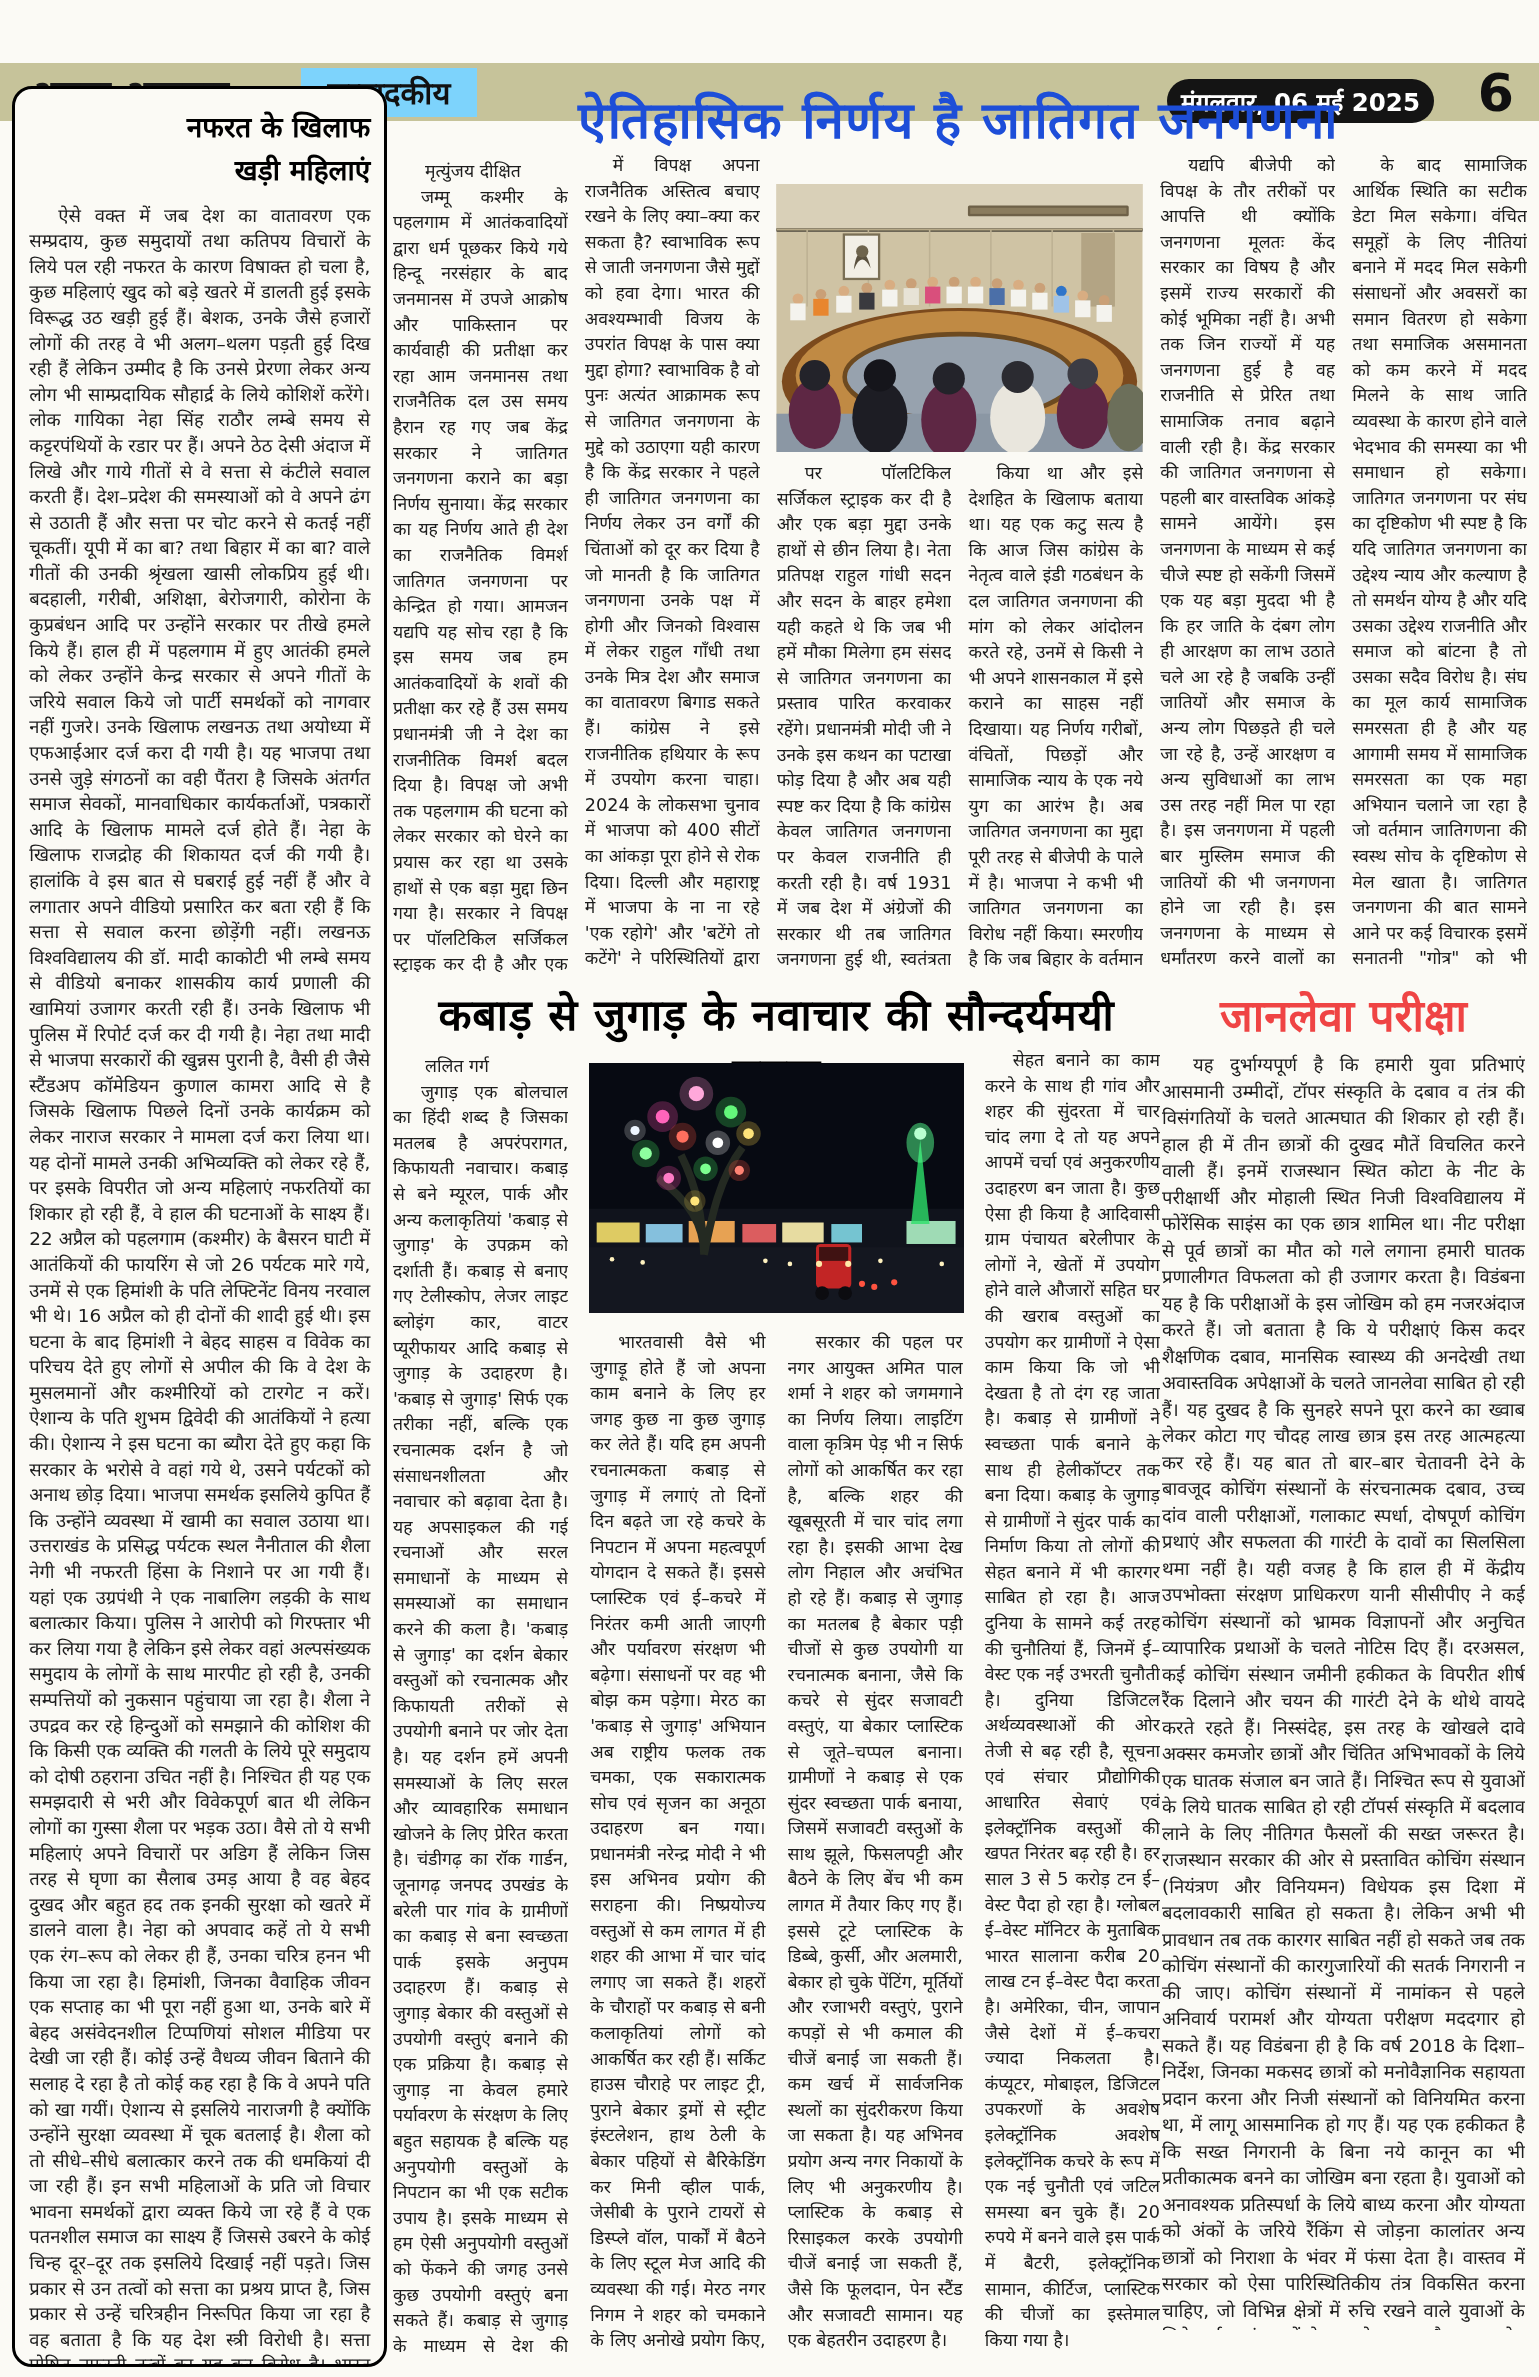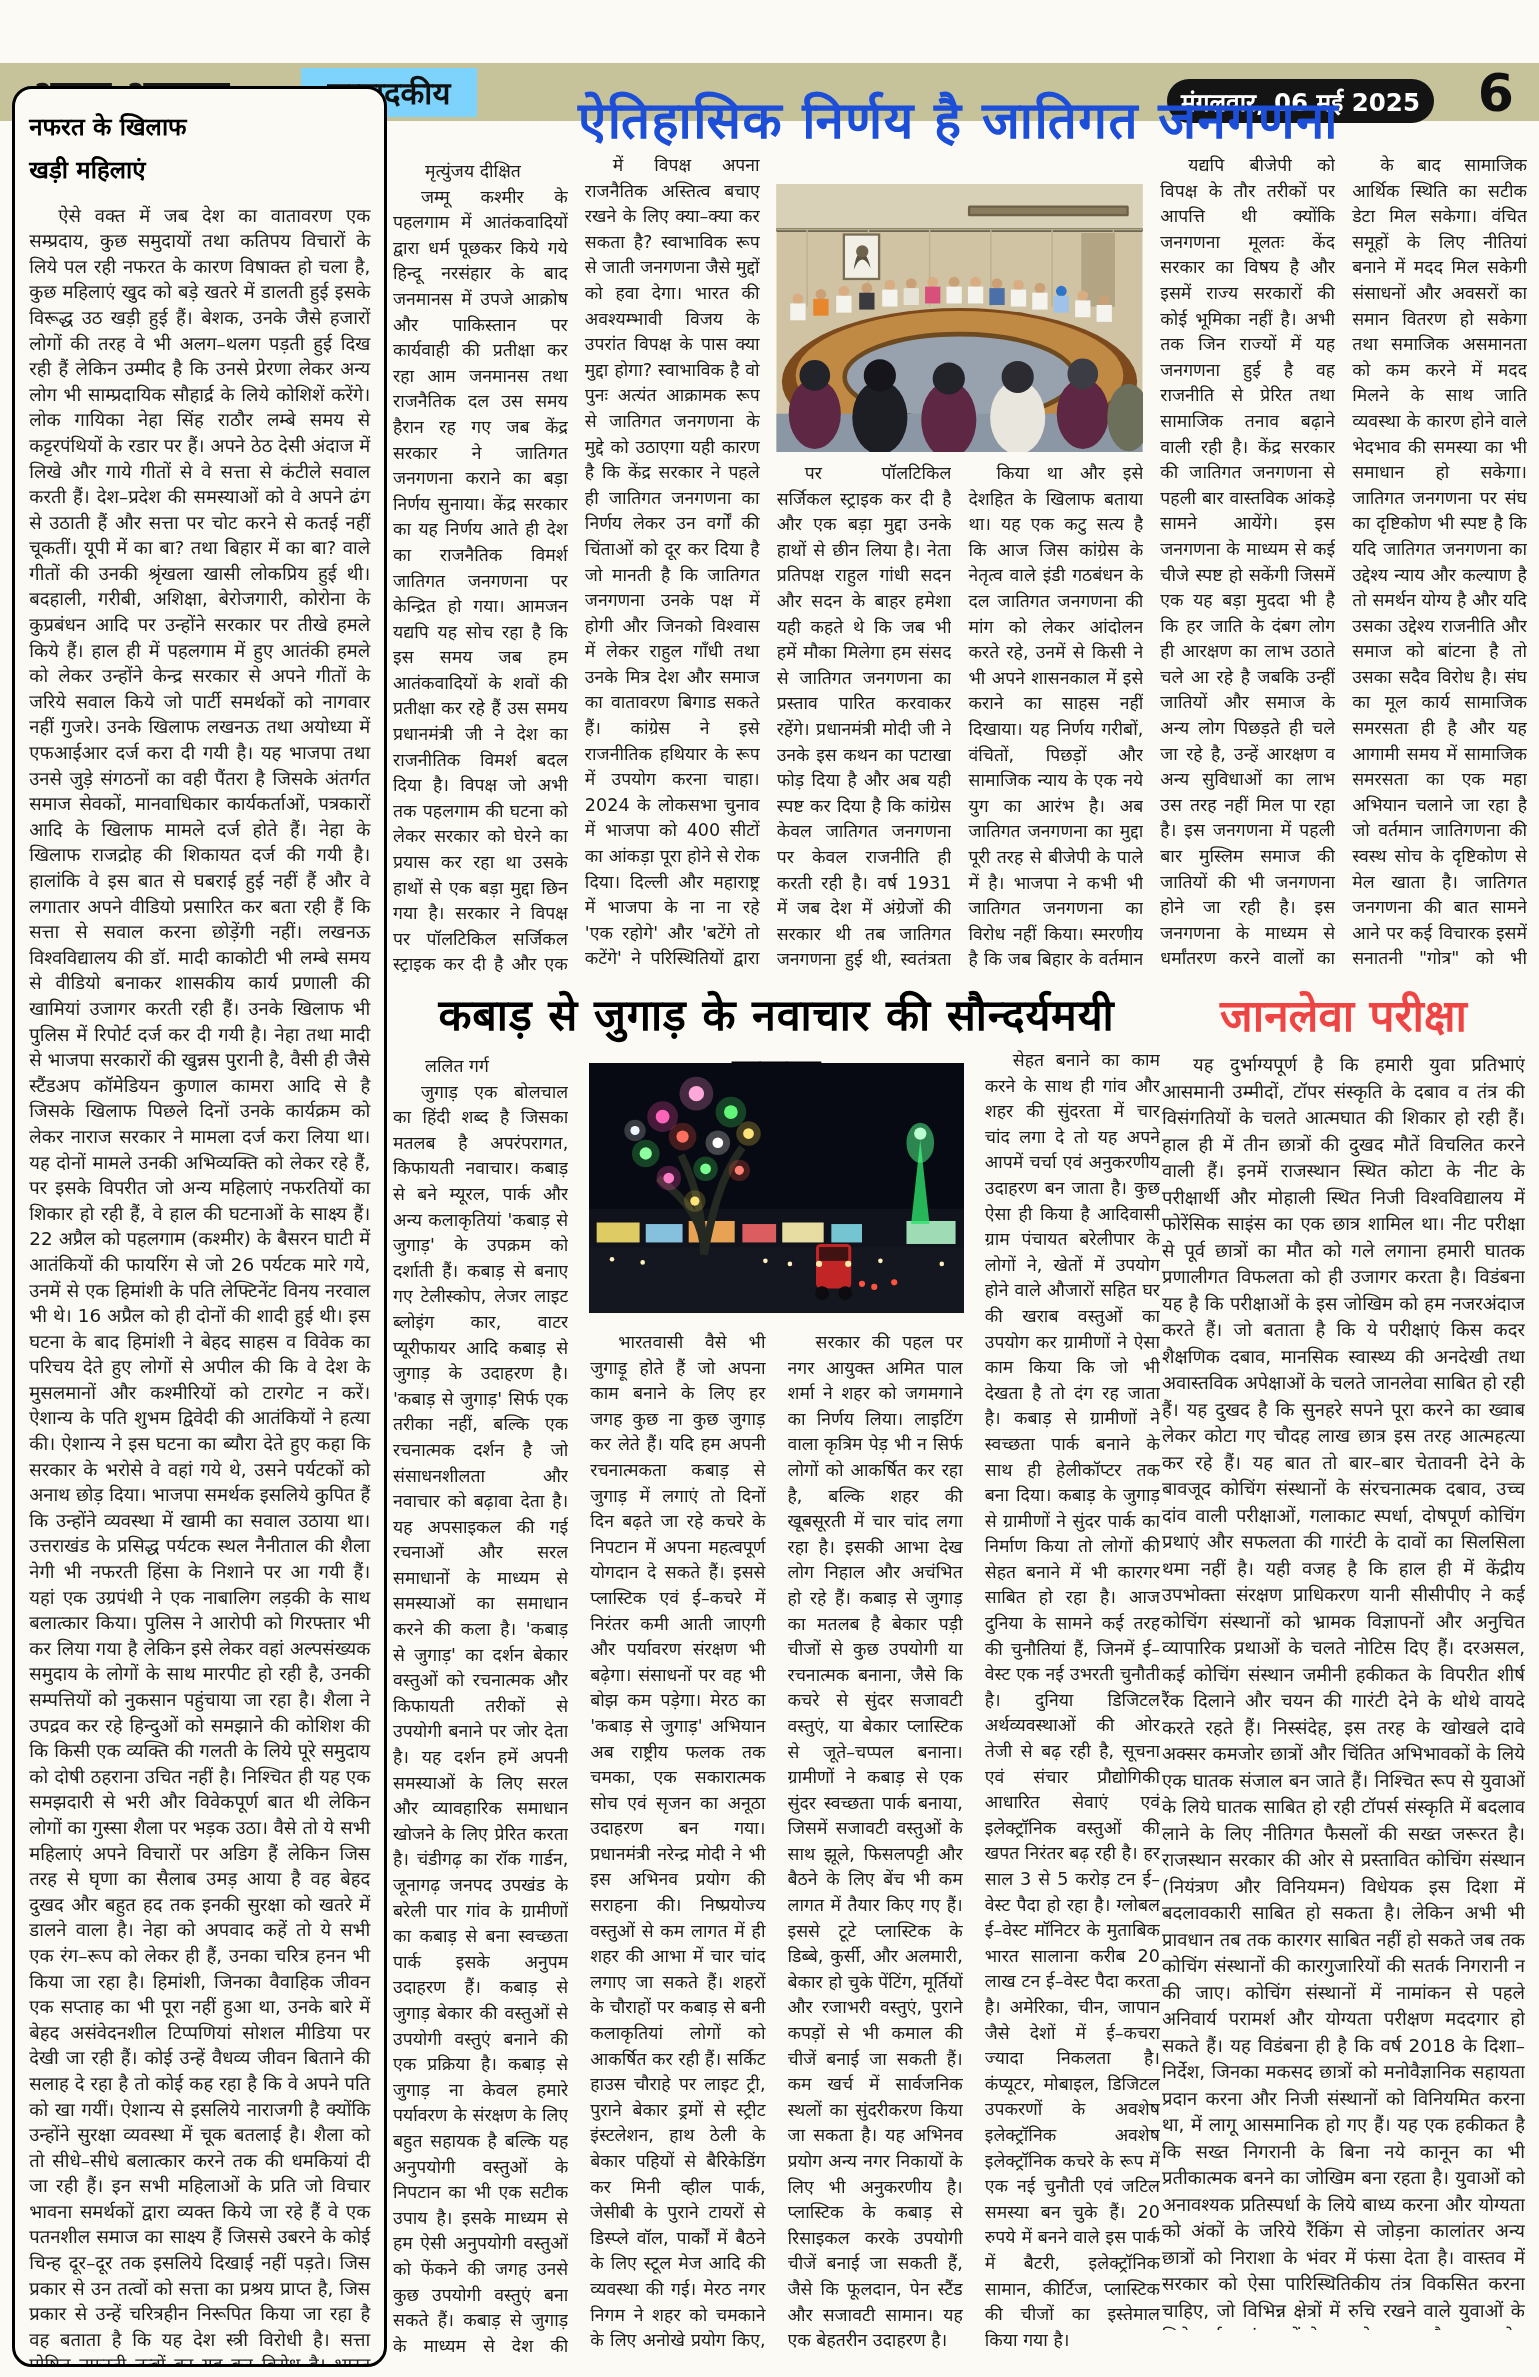--- a/index.html
+++ b/index.html
@@ -13,21 +13,21 @@
   .header-bar{position:absolute;left:0;top:19px;width:1540px;height:58px;background:#c6c39a;margin-top:44px;}
   .paper-name{position:absolute;left:32px;top:4.6px;font-size:36px;font-weight:bold;color:#181818;letter-spacing:0.8px;}
   .section-tab{position:absolute;left:301px;top:4.6px;width:176px;height:49px;background:#7dd3fc;
     display:flex;align-items:center;justify-content:center;font-size:31px;font-weight:bold;color:#111;}
   .date-pill{position:absolute;right:106px;top:16px;width:267px;height:44px;background:#141414;border-radius:23px;
     display:flex;align-items:center;justify-content:center;color:#fff;font-size:24.5px;font-weight:bold;}
   .page-number{position:absolute;right:26px;top:0px;font-size:52px;font-weight:bold;color:#101010;}
   
   .left-box{position:absolute;left:12.3px;top:86px;width:341px;height:2250px;
     border:3.8px solid #000;border-radius:20px;padding:12.3px 14px;background:#fbfaf5;overflow:hidden;}
-  .left-box .hl{ text-align:left;font-size:24px;line-height:43px;font-weight:bold;color:#000;margin:4.6px 0 10.7px 0;}
+  .left-box .hl{ text-align:right;font-size:28px;line-height:43px;font-weight:bold;color:#000;margin:4.6px 0 10.7px 0;}
   .left-box .body{font-size:18.4px;line-height:25.6px;text-align:justify;text-indent:29px;}
   
   .main-headline{position:absolute;left:391px;top:83px;width:1135px;height:64px;
     text-align:center;font-size:51px;font-weight:bold;color:#1d4ed8;letter-spacing:1.5px;}
   .main-article{position:absolute;left:393px;top:153px;width:1134px;height:819px;display:flex;gap:17px;overflow:hidden;}
   .col{flex:1 1 0;font-size:17.6px;line-height:25.6px;text-align:justify;overflow:hidden;}
   .byline{text-indent:32px;white-space:nowrap;overflow:hidden;margin-top:6px;}
   .colbody{text-indent:28px;}
   .pad-photo-main{padding-top:308px;}
   .photo-cabinet{position:absolute;left:776px;top:184px;width:367px;height:268px;overflow:hidden;}

